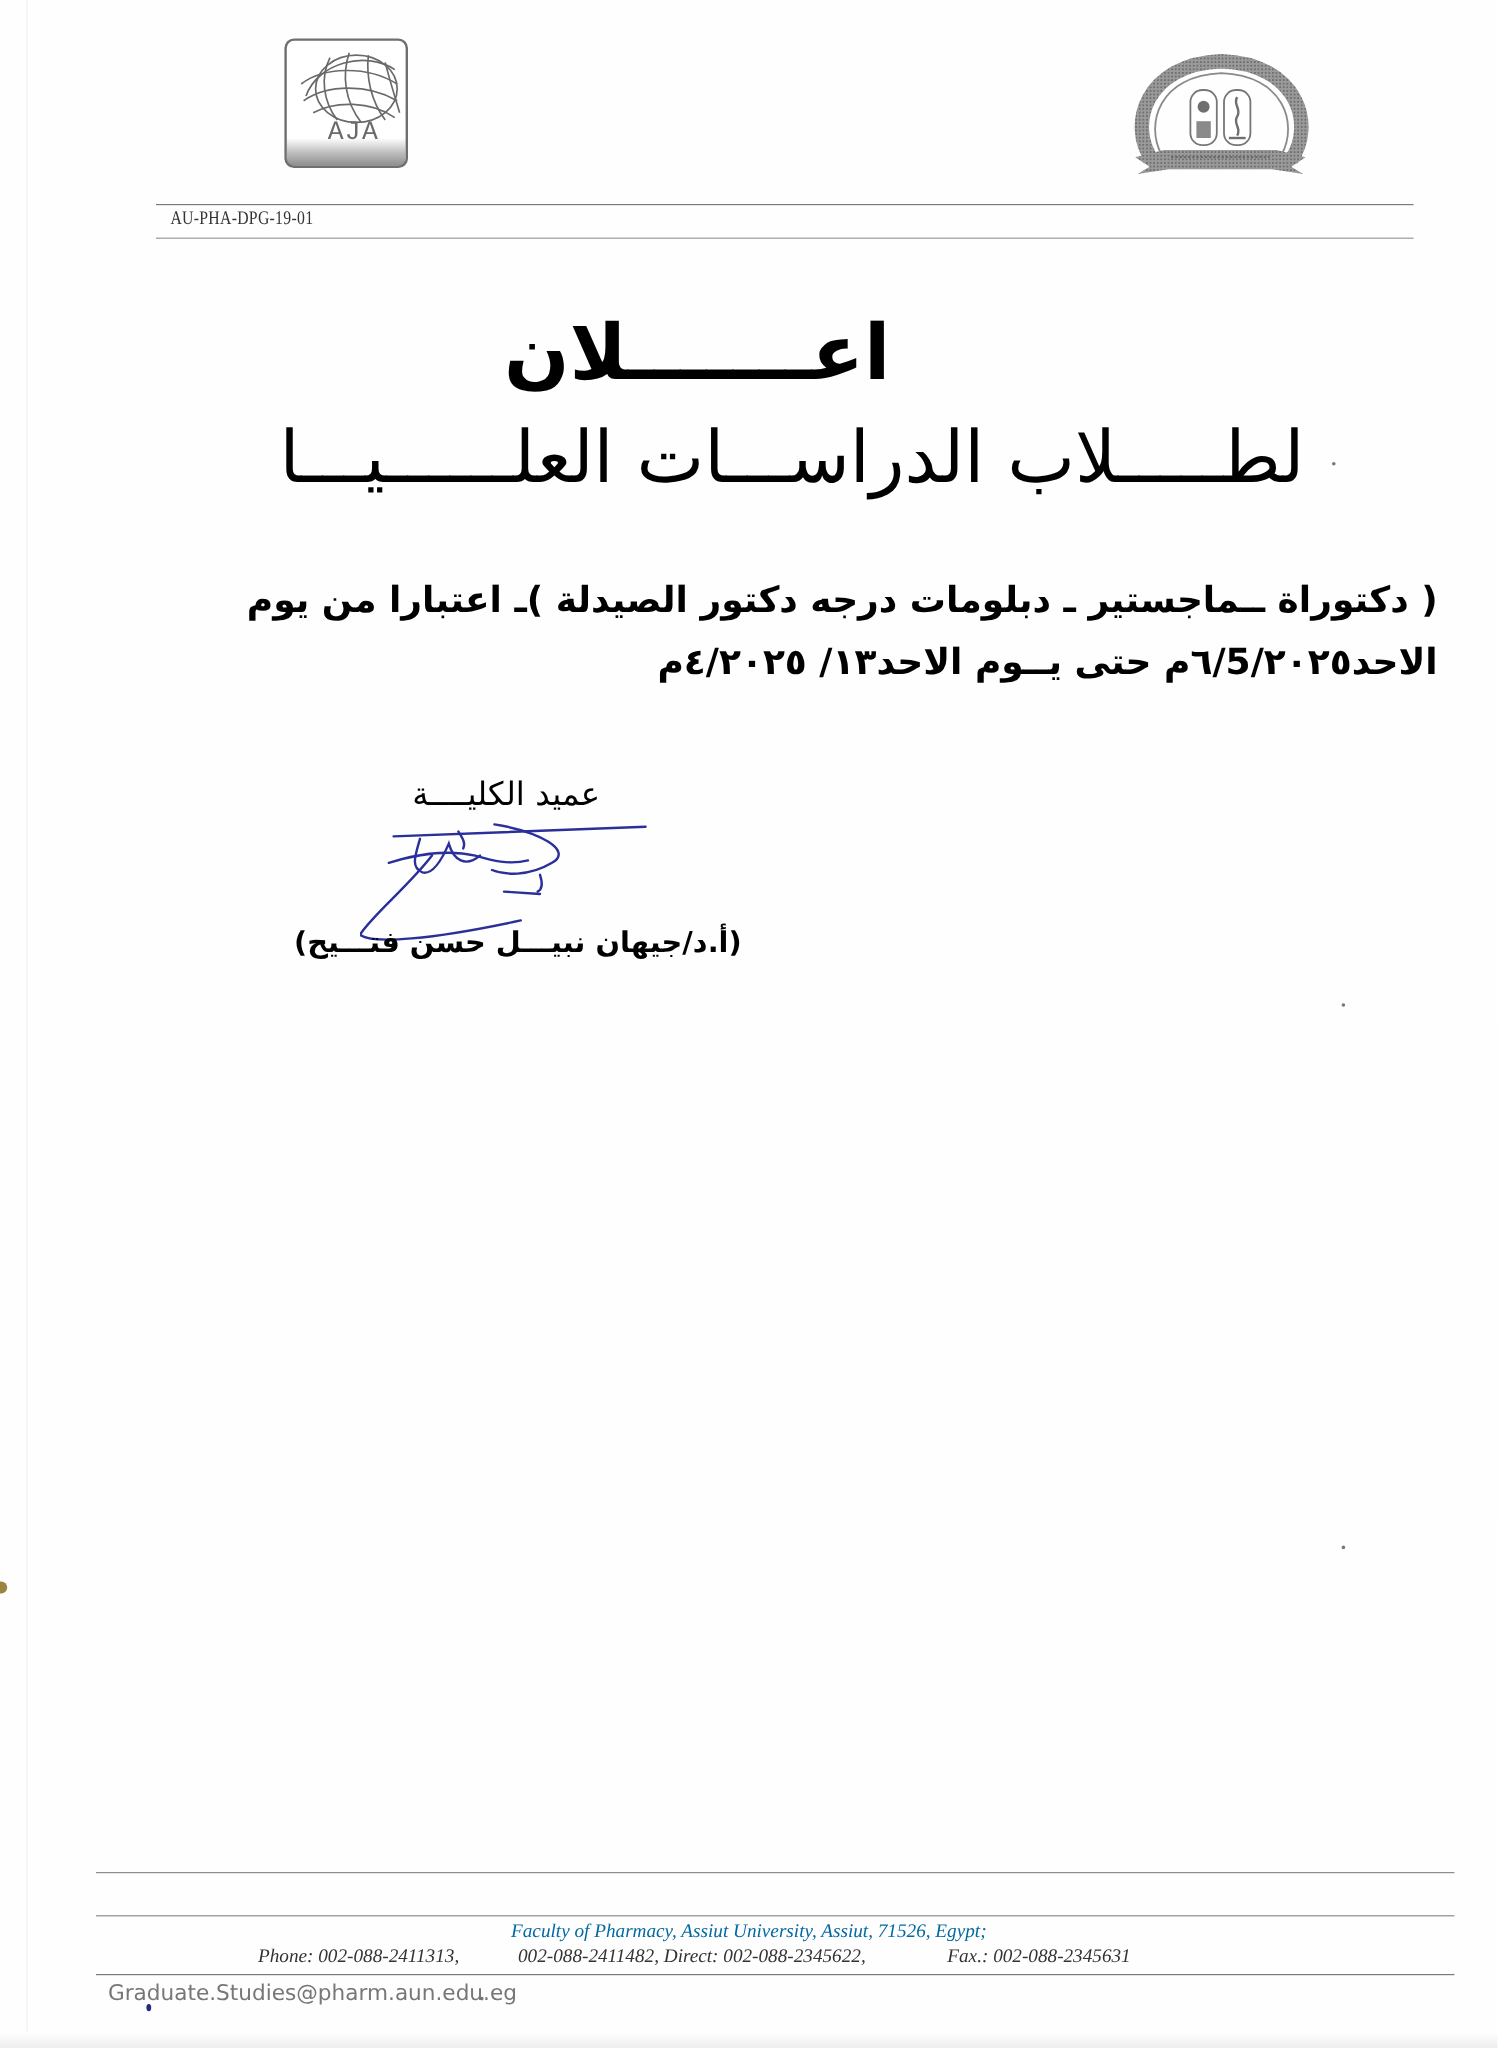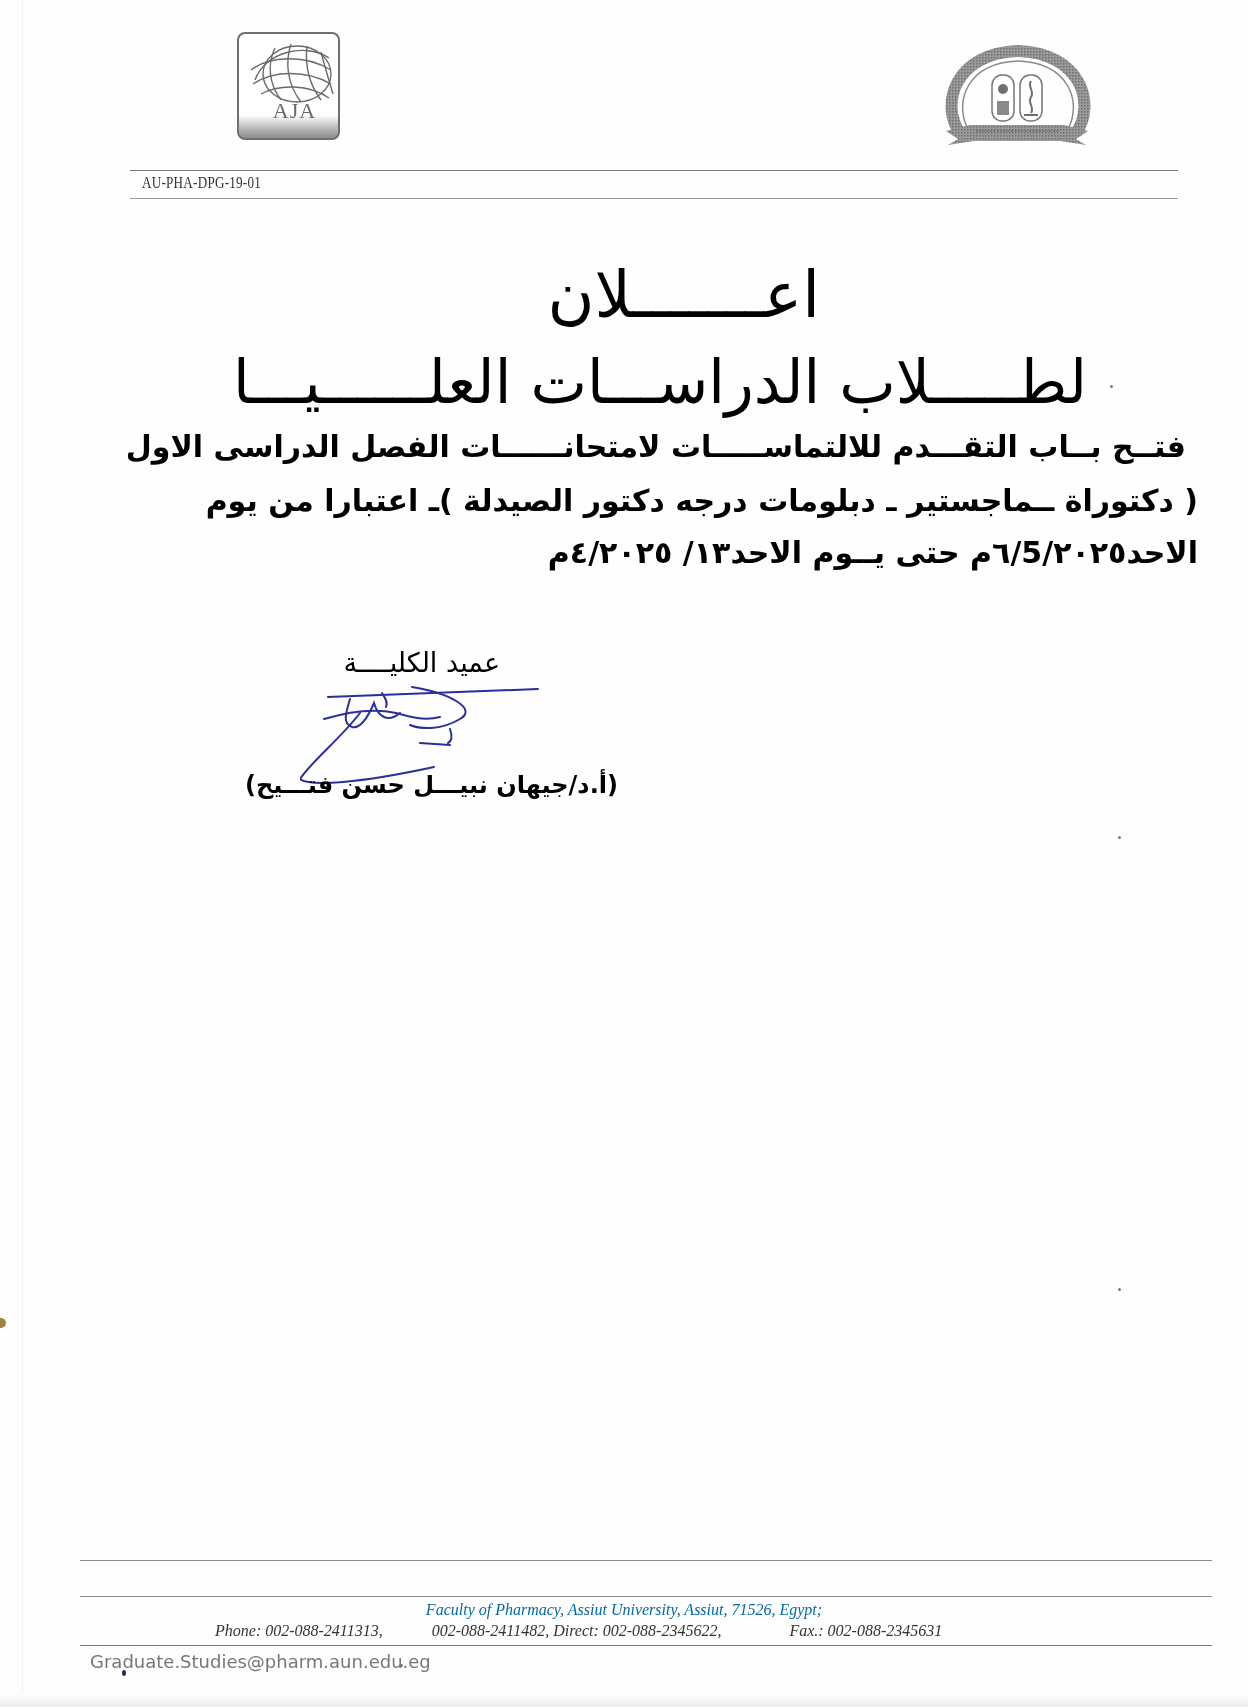--- a/index.html
+++ b/index.html
@@ -11,42 +11,42 @@
 
   
   .aja-logo {
     position: absolute; left: 237px; top: 32px; width: 103px; height: 108px;
     border: 2px solid #6f6f6f; border-radius: 8px; overflow: hidden;
     background: linear-gradient(to bottom, #ffffff 0%, #ffffff 78%, #bcbcbc 90%, #8e8e8e 100%);
   }
   .aja-logo svg { position: absolute; left: 6px; top: 6px; }
   .aja-text {
     position: absolute; left: 12px; right: 0; top: 64px; text-align: center;
-    font-family: Liberation Serif, serif; font-size: 22px; color: #6a6a6a; letter-spacing: 1px;
+    font-family: Liberation Mono, monospace; font-size: 22px; color: #6a6a6a; letter-spacing: 1px;
   }
 
   .seal {
     position: absolute; left: 940px; top: 45px; width: 155px; height: 105px;
   }
 
   
   .rule { position: absolute; height: 1px; background: #7c7c7c; }
   .rule-top-1 { left: 130px; width: 1048px; top: 170px; }
   .rule-top-2 { left: 130px; width: 1048px; top: 198px; background: #999; }
   .doc-code {
     position: absolute; left: 142px; top: 174px;
     font-family: "Liberation Serif", serif; font-size: 16px; color: #333;
     transform: scaleX(0.82); transform-origin: left center; letter-spacing: 0.3px;
   }
 
   
   .ar { direction: rtl; unicode-bidi: embed; position: absolute; white-space: nowrap; }
   .title {
-    left: 420px; width: 400px; top: 250px; text-align: right;
-    font-family: "DejaVu Sans", sans-serif; font-size: 64px; font-weight: normal; line-height: 90px;
+    left: 420px; width: 400px; top: 250px; text-align: left;
+    font-family: "DejaVu Sans", sans-serif; font-size: 64px; font-weight: bold; line-height: 90px;
   }
   .subtitle {
     left: 220px; width: 880px; top: 340px; text-align: center;
     font-family: "DejaVu Sans", sans-serif; font-size: 60px; line-height: 84px;
   }
   .body-line {
     right: 60px; width: 1130px; font-family: "DejaVu Sans", sans-serif;
     font-weight: bold; font-size: 30px; line-height: 46px;
   }
   .body-line-1 { top: 424px; right: 62px; }
@@ -131,21 +131,20 @@
   </svg>
 
   <div class="rule rule-top-1"></div>
   <div class="doc-code">AU-PHA-DPG-19-01</div>
   <div class="rule rule-top-2"></div>
 
   <div class="ar title">اعـــــــلان</div>
   <div class="ar subtitle">لطـــــلاب الدراســـات العلــــــيـــا</div>
   <div class="dot-mark" style="left:1110px; top:385px;"></div>
 
-  <div class="ar body-line body-line-1">فتــح بــاب التقـــدم للالتماســـــات لامتحانــــــات الفصل الدراسى الاول</div>
   <div class="ar body-line body-line-2">( دكتوراة ــماجستير ـ دبلومات  درجه دكتور الصيدلة )ـ اعتبارا من يوم</div>
   <div class="ar body-line body-line-3">الاحد٦/5/٢٠٢٥م حتى يــوم   الاحد١٣/ ٤/٢٠٢٥م</div>
 
   <div class="ar dean-title">عميد الكليــــة</div>
   <svg class="signature" viewBox="0 0 240 105">
     <g fill="none" stroke="#2b2f9a" stroke-width="2" stroke-linecap="round">
       <path d="M28 14 L 238 6"></path>
       <path d="M112 4 C 150 10, 178 26, 160 36 C 140 48, 120 46, 110 42"></path>
       <path d="M24 36 C 44 30, 70 24, 96 30 C 110 34, 124 38, 140 34"></path>
       <path d="M50 16 C 46 30, 42 40, 52 44 C 60 46, 68 34, 74 20 C 78 34, 88 40, 100 30"></path>

